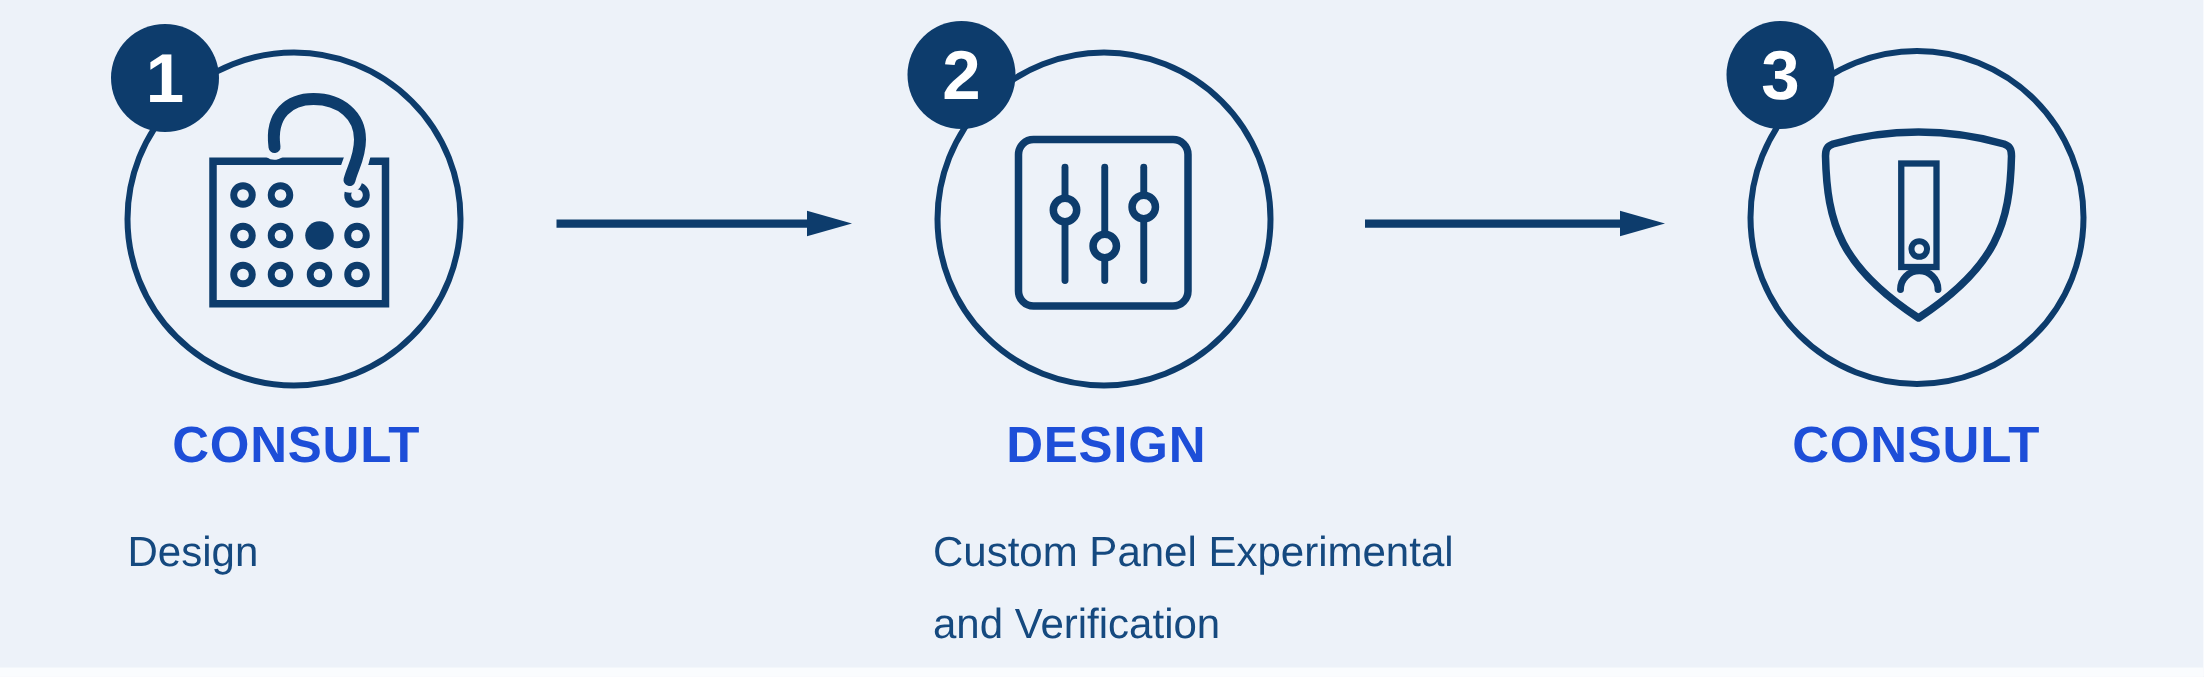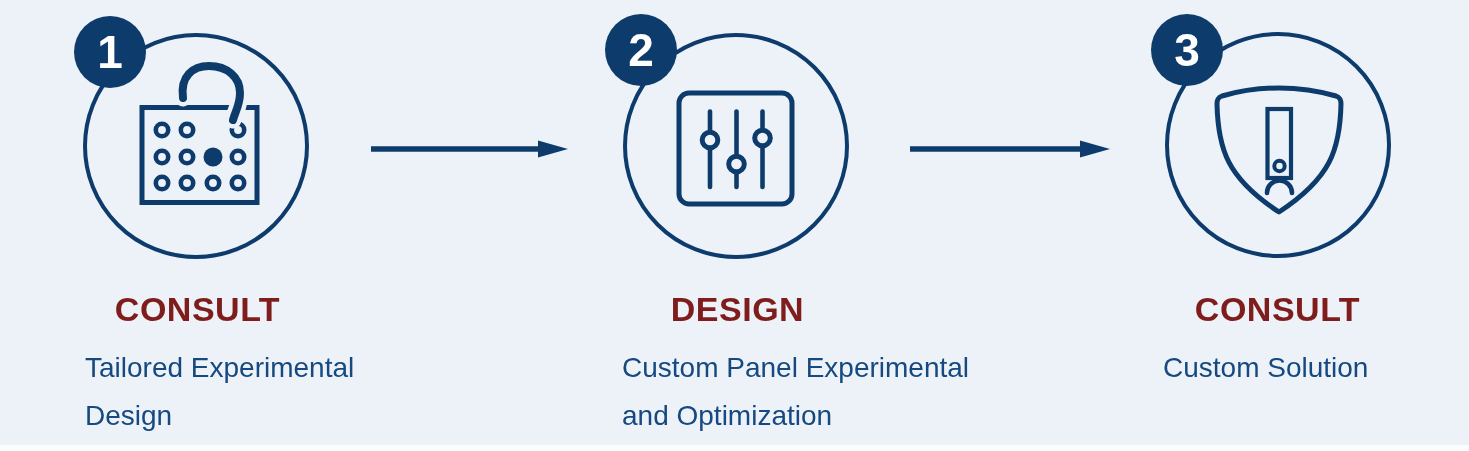--- a/index.html
+++ b/index.html
@@ -29,25 +29,25 @@
     display:flex;align-items:center;justify-content:center;
     color:#ffffff;
     font-size:46px;font-weight:700;
     z-index:3;
   }
   .icon-svg{position:absolute;z-index:2;}
   .step-title{
     position:absolute;
     width:235px;
     text-align:center;
-    color:#7f1d1d;
+    color:#1d4ed8;
     font-size:34px;
     font-weight:700;
     letter-spacing:0.5px;
-    top:290px;
+    top:278px;
   }
   .step-desc{
     position:absolute;
     top:344px;
     color:#15497f;
     font-size:28px;
     line-height:48px;
     font-weight:400;
   }
   .arrow-svg{position:absolute;top:139px;}
@@ -86,21 +86,20 @@
       </g>
     </svg>
 
     <div class="badge" style="left:74px;top:16px;">
       <span>1</span>
     </div>
 
     <div class="step-title" style="left:80px;">CONSULT</div>
 
     <div class="step-desc" style="left:85px;width:340px;">
-      <div>Tailored Experimental</div>
       <div>Design</div>
     </div>
   </section>
 
   <svg class="arrow-svg" style="left:369px;" width="200" height="20" viewBox="0 0 200 20">
     <line x1="2" y1="10" x2="172" y2="10" stroke="#0d3c6c" stroke-width="5.5"></line>
     <polygon points="169,1.5 199,10 169,18.5" fill="#0d3c6c"></polygon>
   </svg>
 
   <section>
@@ -123,21 +122,21 @@
     </svg>
 
     <div class="badge" style="left:605px;top:14px;">
       <span>2</span>
     </div>
 
     <div class="step-title" style="left:620px;">DESIGN</div>
 
     <div class="step-desc" style="left:622px;width:380px;">
       <div>Custom Panel Experimental</div>
-      <div>and Optimization</div>
+      <div>and Verification</div>
     </div>
   </section>
 
   <svg class="arrow-svg" style="left:908px;" width="203" height="20" viewBox="0 0 203 20">
     <line x1="2" y1="10" x2="175" y2="10" stroke="#0d3c6c" stroke-width="5.5"></line>
     <polygon points="172,1.5 202,10 172,18.5" fill="#0d3c6c"></polygon>
   </svg>
 
   <section>
     <div class="big-circle" style="left:1165px;top:32px;"></div>
@@ -158,18 +157,17 @@
       </g>
     </svg>
 
     <div class="badge" style="left:1151px;top:14px;">
       <span>3</span>
     </div>
 
     <div class="step-title" style="left:1160px;">CONSULT</div>
 
     <div class="step-desc" style="left:1163px;width:300px;">
-      <div>Custom Solution</div>
     </div>
   </section>
 
   <div class="bottom-strip"></div>
 </div>
 
 </body></html>

